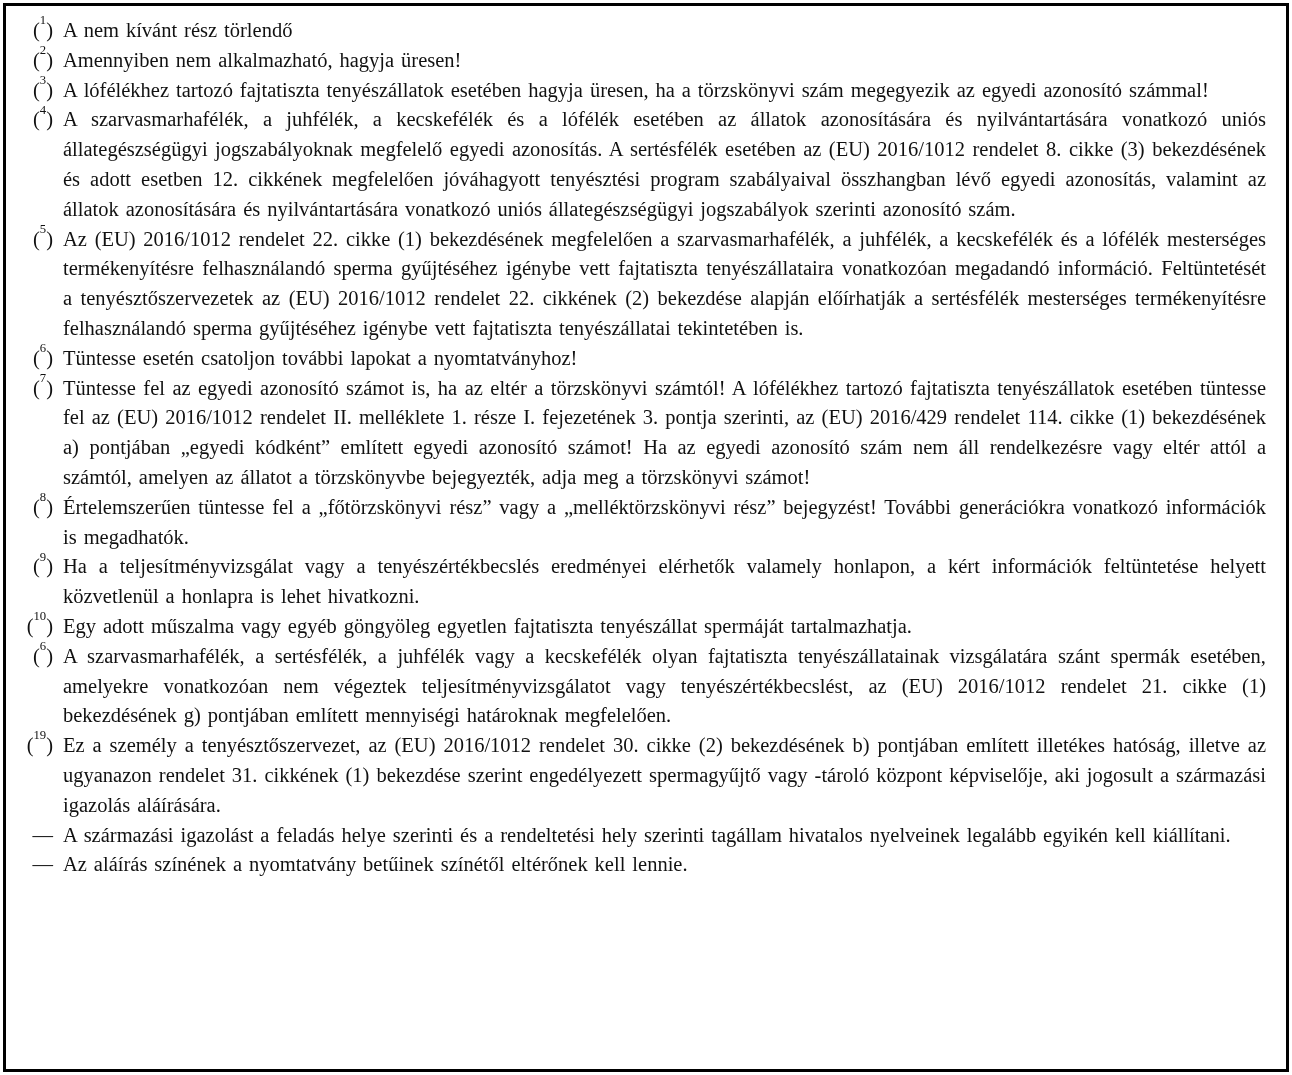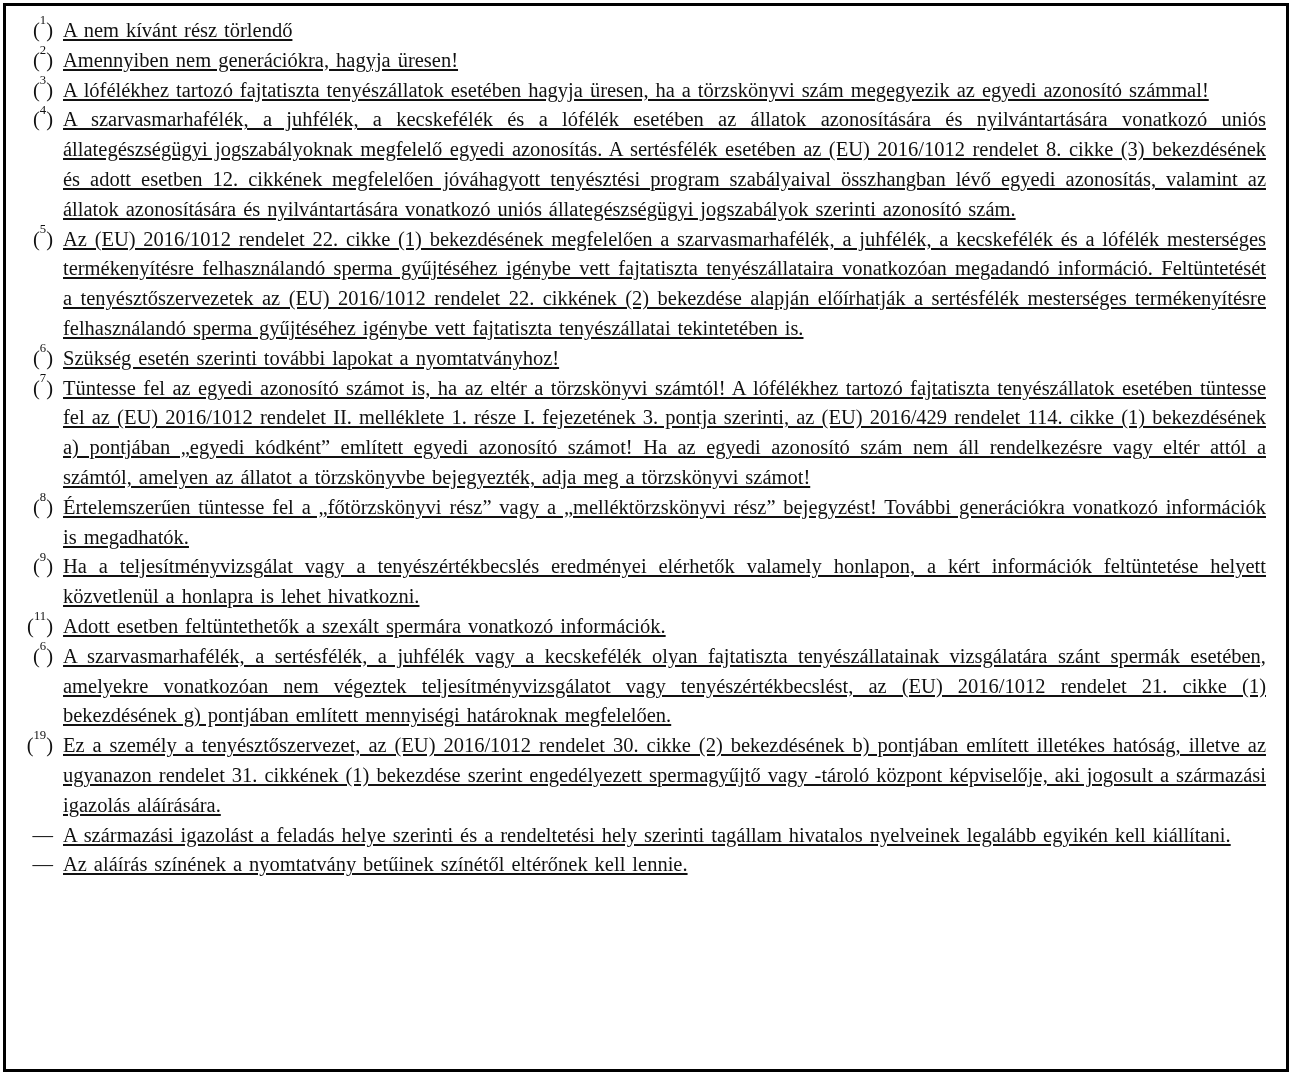--- a/index.html
+++ b/index.html
@@ -40,67 +40,66 @@
   .marker sup {
     font-size: 0.62em;
     position: relative;
     top: -0.38em;
     line-height: 0;
   }
   .text {
     flex: 1 1 auto;
     text-align: justify;
     word-spacing: 0.09em;
-    text-decoration: underline;
   }
 </style>
 </head>
 <body>
 
 <div class="page">
   <div class="fn-list">
       <div class="fn">
         <span class="marker">(<sup>1</sup>)</span>
         <span class="text">A nem kívánt rész törlendő</span>
       </div>
       <div class="fn">
         <span class="marker">(<sup>2</sup>)</span>
-        <span class="text">Amennyiben nem generációkra, hagyja üresen!</span>
+        <span class="text">Amennyiben nem alkalmazható, hagyja üresen!</span>
       </div>
       <div class="fn">
         <span class="marker">(<sup>3</sup>)</span>
         <span class="text">A lófélékhez tartozó fajtatiszta tenyészállatok esetében hagyja üresen, ha a törzskönyvi szám megegyezik az egyedi azonosító számmal!</span>
       </div>
       <div class="fn">
         <span class="marker">(<sup>4</sup>)</span>
         <span class="text">A szarvasmarhafélék, a juhfélék, a kecskefélék és a lófélék esetében az állatok azonosítására és nyilvántartására vonatkozó uniós állategészségügyi jogszabályoknak megfelelő egyedi azonosítás. A sertésfélék esetében az (EU) 2016/1012 rendelet 8. cikke (3) bekezdésének és adott esetben 12. cikkének megfelelően jóváhagyott tenyésztési program szabályaival összhangban lévő egyedi azonosítás, valamint az állatok azonosítására és nyilvántartására vonatkozó uniós állategészségügyi jogszabályok szerinti azonosító szám.</span>
       </div>
       <div class="fn">
         <span class="marker">(<sup>5</sup>)</span>
         <span class="text">Az (EU) 2016/1012 rendelet 22. cikke (1) bekezdésének megfelelően a szarvasmarhafélék, a juhfélék, a kecskefélék és a lófélék mesterséges termékenyítésre felhasználandó sperma gyűjtéséhez igénybe vett fajtatiszta tenyészállataira vonatkozóan megadandó információ. Feltüntetését a tenyésztőszervezetek az (EU) 2016/1012 rendelet 22. cikkének (2) bekezdése alapján előírhatják a sertésfélék mesterséges termékenyítésre felhasználandó sperma gyűjtéséhez igénybe vett fajtatiszta tenyészállatai tekintetében is.</span>
       </div>
       <div class="fn">
         <span class="marker">(<sup>6</sup>)</span>
-        <span class="text">Szükség esetén szerinti további lapokat a nyomtatványhoz!</span>
+        <span class="text">Tüntesse esetén csatoljon további lapokat a nyomtatványhoz!</span>
       </div>
       <div class="fn">
         <span class="marker">(<sup>7</sup>)</span>
         <span class="text">Tüntesse fel az egyedi azonosító számot is, ha az eltér a törzskönyvi számtól! A lófélékhez tartozó fajtatiszta tenyészállatok esetében tüntesse fel az (EU) 2016/1012 rendelet II. melléklete 1. része I. fejezetének 3. pontja szerinti, az (EU) 2016/429 rendelet 114. cikke (1) bekezdésének a) pontjában „egyedi kódként” említett egyedi azonosító számot! Ha az egyedi azonosító szám nem áll rendelkezésre vagy eltér attól a számtól, amelyen az állatot a törzskönyvbe bejegyezték, adja meg a törzskönyvi számot!</span>
       </div>
       <div class="fn">
         <span class="marker">(<sup>8</sup>)</span>
         <span class="text">Értelemszerűen tüntesse fel a „főtörzskönyvi rész” vagy a „melléktörzskönyvi rész” bejegyzést! További generációkra vonatkozó információk is megadhatók.</span>
       </div>
       <div class="fn">
         <span class="marker">(<sup>9</sup>)</span>
         <span class="text">Ha a teljesítményvizsgálat vagy a tenyészértékbecslés eredményei elérhetők valamely honlapon, a kért információk feltüntetése helyett közvetlenül a honlapra is lehet hivatkozni.</span>
       </div>
       <div class="fn">
-        <span class="marker">(<sup>11</sup>)</span>
-        <span class="text">Adott esetben feltüntethetők a szexált spermára vonatkozó információk.</span>
+        <span class="marker">(<sup>10</sup>)</span>
+        <span class="text">Egy adott műszalma vagy egyéb göngyöleg egyetlen fajtatiszta tenyészállat spermáját tartalmazhatja.</span>
       </div>
       <div class="fn">
         <span class="marker">(<sup>6</sup>)</span>
         <span class="text">A szarvasmarhafélék, a sertésfélék, a juhfélék vagy a kecskefélék olyan fajtatiszta tenyészállatainak vizsgálatára szánt spermák esetében, amelyekre vonatkozóan nem végeztek teljesítményvizsgálatot vagy tenyészértékbecslést, az (EU) 2016/1012 rendelet 21. cikke (1) bekezdésének g) pontjában említett mennyiségi határoknak megfelelően.</span>
       </div>
       <div class="fn">
         <span class="marker">(<sup>19</sup>)</span>
         <span class="text">Ez a személy a tenyésztőszervezet, az (EU) 2016/1012 rendelet 30. cikke (2) bekezdésének b) pontjában említett illetékes hatóság, illetve az ugyanazon rendelet 31. cikkének (1) bekezdése szerint engedélyezett spermagyűjtő vagy -tároló központ képviselője, aki jogosult a származási igazolás aláírására.</span>
       </div>
       <div class="fn">

